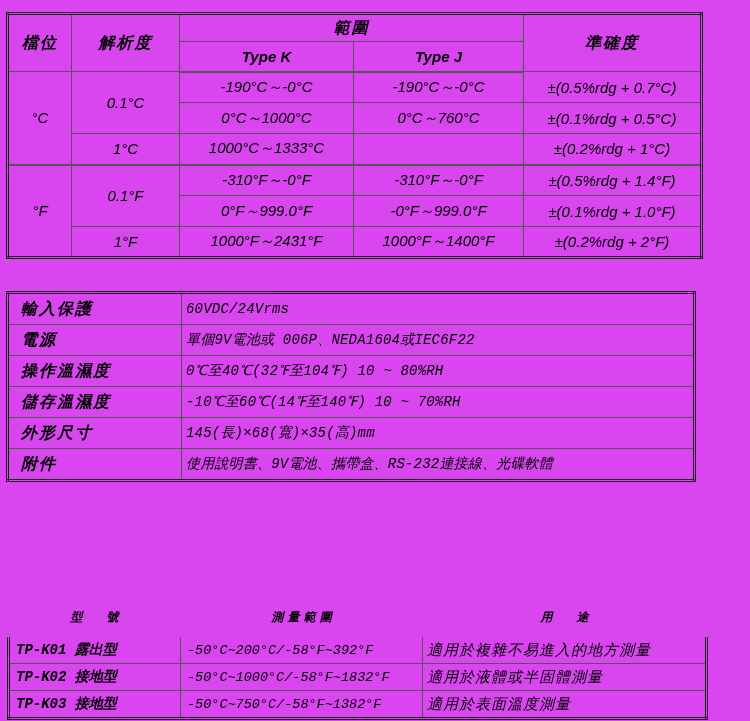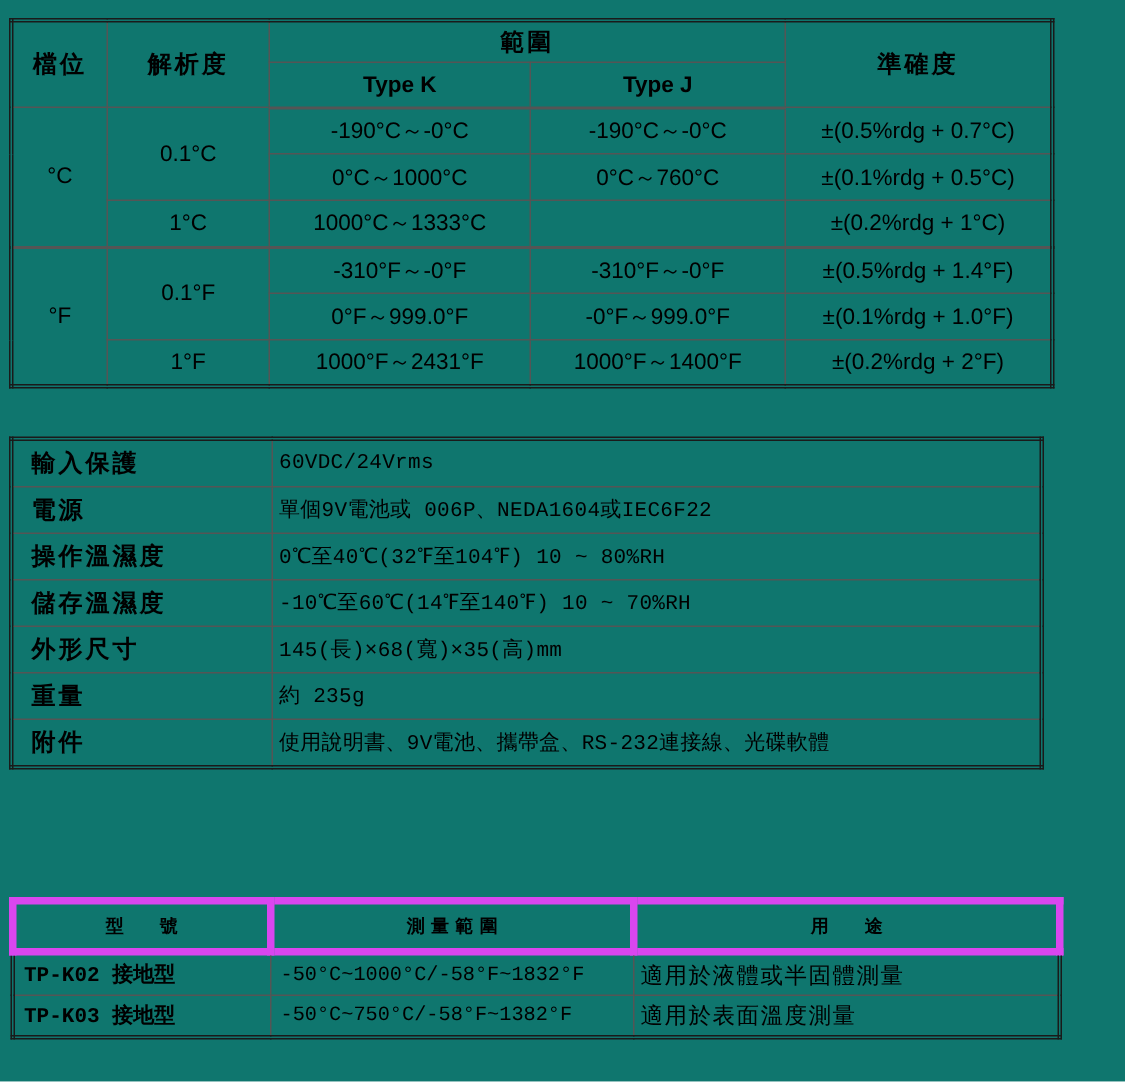--- a/index.html
+++ b/index.html
@@ -1,18 +1,18 @@
 <!DOCTYPE html>
 <html><head>
 <meta charset="utf-8">
 <style>
   html, body { margin:0; padding:0; background:#fff; }
   body { width:750px; height:721px; position:relative; color:#000;
          font-family:"Liberation Serif", serif; }
-  .page { position:relative; width:750px; height:721px; background:#0f766e; }
+  .page { position:relative; width:750px; height:721px; background:#d946ef;font-style:italic; }
 
   table { border-collapse:collapse; table-layout:fixed; }
 
   
   .t1 { position:absolute; left:6px; top:12px;
         border:3px double #1a1a1a;
         font-family:"Liberation Sans", sans-serif; font-size:15px; }
   .t1 th, .t1 td { border:1px solid #555; text-align:center;
                    vertical-align:middle; padding:0 2px; overflow:hidden;
                    font-weight:normal; }
@@ -138,44 +138,45 @@
       </tr>
       <tr>
         <td class="label">儲存溫濕度</td>
         <td class="value">-10℃至60℃(14℉至140℉) 10 ~ 70%RH</td>
       </tr>
       <tr>
         <td class="label">外形尺寸</td>
         <td class="value">145(長)×68(寬)×35(高)mm</td>
       </tr>
       <tr>
-        <td class="label">重量</td>
-        <td class="value">約 235g</td>
-      </tr>
-      <tr>
         <td class="label">附件</td>
         <td class="value">使用說明書、9V電池、攜帶盒、RS-232連接線、光碟軟體</td>
       </tr>
     </tbody>
   </table>
 
 
   <table class="t3">
     <colgroup>
         <col style="width:172px">
         <col style="width:242px">
         <col style="width:284px">
       </colgroup>
     <tbody>
       <tr>
         <th>型　　號</th>
         <th>測 量 範 圍</th>
         <th>用　　途</th>
       </tr>
       <tr>
+        <td class="model">TP-K01 露出型</td>
+        <td class="range">-50°C~200°C/-58°F~392°F</td>
+        <td class="usage">適用於複雜不易進入的地方測量</td>
+      </tr>
+      <tr>
         <td class="model">TP-K02 接地型</td>
         <td class="range">-50°C~1000°C/-58°F~1832°F</td>
         <td class="usage">適用於液體或半固體測量</td>
       </tr>
       <tr>
         <td class="model">TP-K03 接地型</td>
         <td class="range">-50°C~750°C/-58°F~1382°F</td>
         <td class="usage">適用於表面溫度測量</td>
       </tr>
     </tbody>

